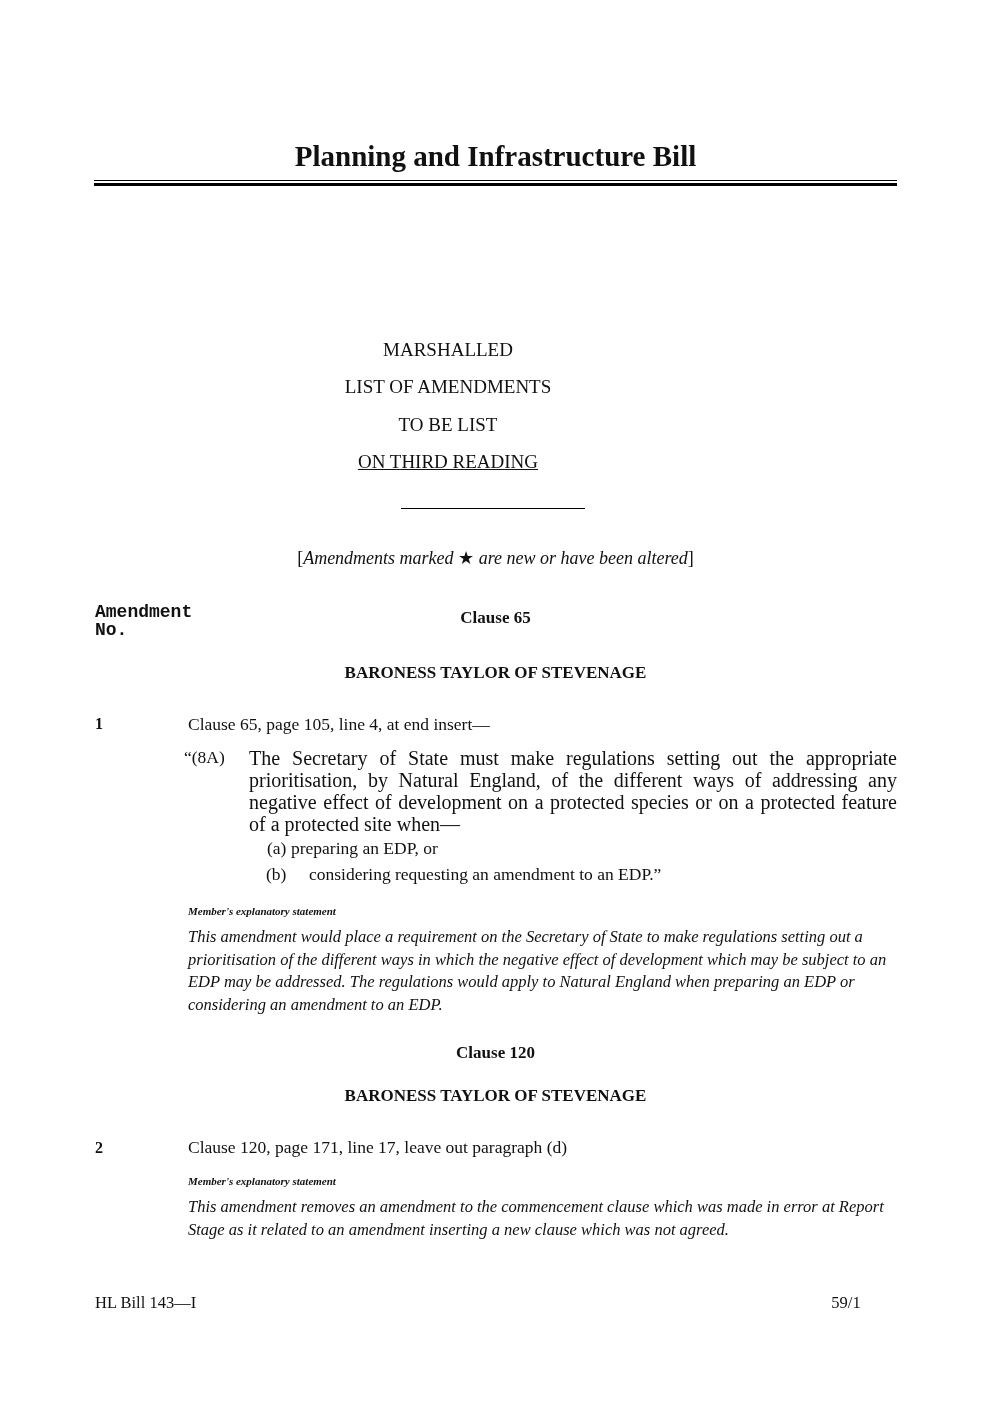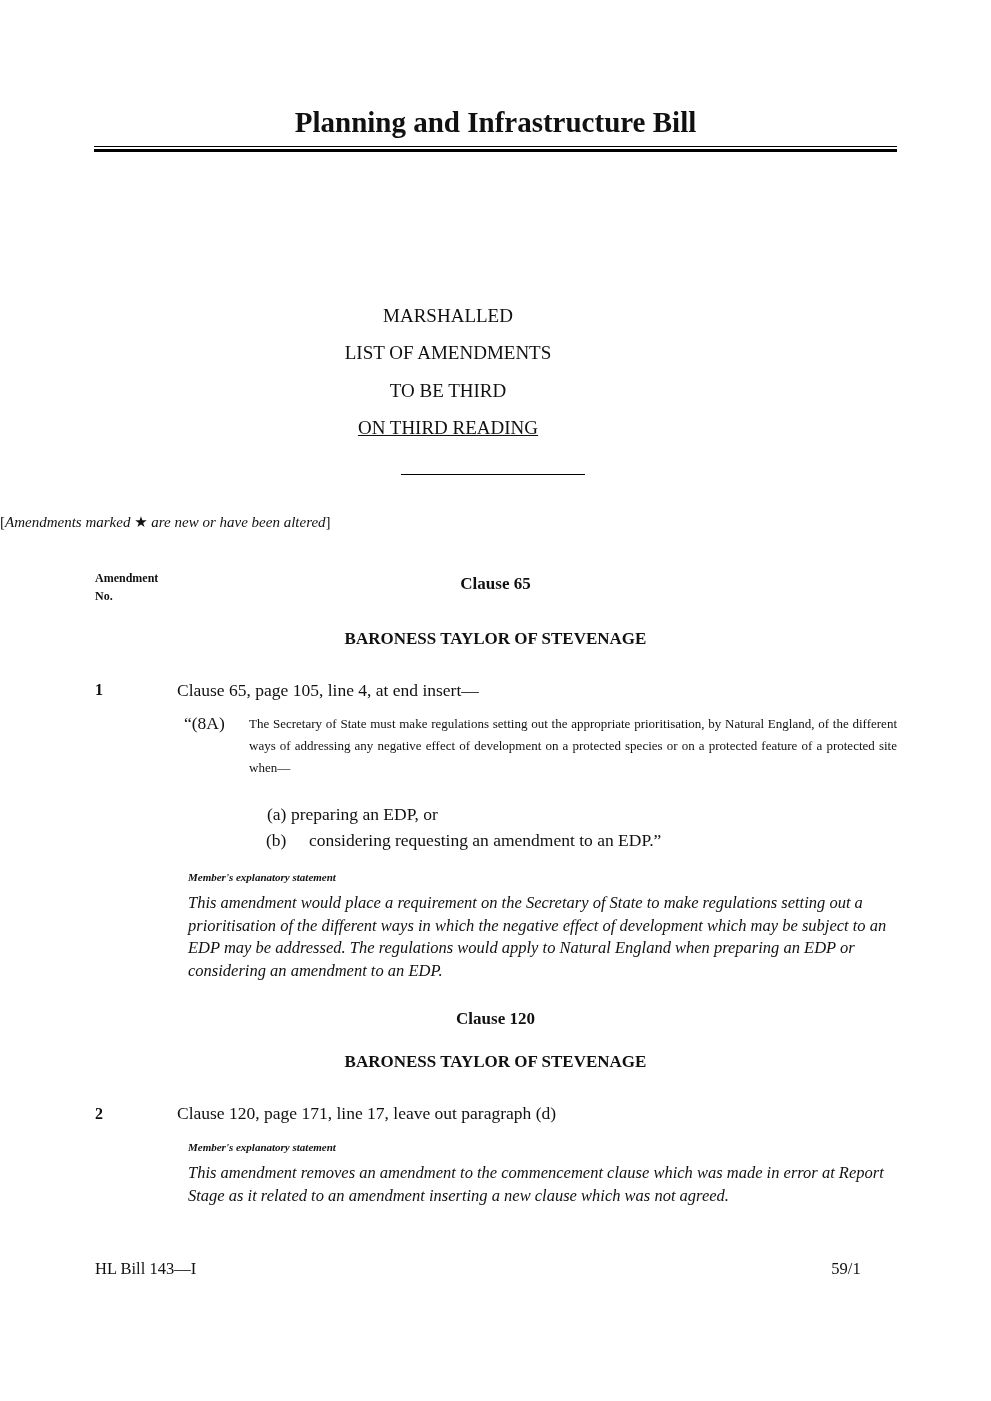--- a/index.html
+++ b/index.html
@@ -2,59 +2,59 @@
 <html><head>
 <meta charset="utf-8">
 <style>
   html, body { margin: 0; padding: 0; background: #ffffff; }
   body {
     width: 991px; height: 1401px; position: relative;
     font-family: "Liberation Serif", "DejaVu Serif", serif;
     color: #111111;
     overflow: hidden;
   }
-  .abs { position: absolute; }
+  .abs { position: absolute; margin-top: 34px; }
   .title {
     left: 0; width: 991px; top: 106px;
     text-align: center; font-weight: bold; font-size: 29px;
     letter-spacing: 0px;
   }
   .rule-thin { left: 94px; width: 803px; top: 146px; height: 1px; background: #000; }
   .rule-thick { left: 94px; width: 803px; top: 149px; height: 3px; background: #000; }
 
   .heading-line {
     left: 0; width: 896px; text-align: center; font-size: 19px;
   }
   .short-rule { left: 401px; width: 184px; top: 474px; height: 1px; background: #000; }
 
   .note {
-    left: 0; width: 991px; top: 513px; font-size: 15px;
+    left: 0; width: 991px; top: 513px; text-align: center; font-size: 18px;
   }
   .note i { font-style: italic; }
 
   .amend-no-label {
-    left: 95px; top: 569px; font-weight: bold; font-size: 12px; line-height: 18px;
+    left: 95px; top: 569px; font-weight: bold; font-size: 18px; line-height: 18px; font-family: Liberation Mono, monospace;
   }
   .clause-heading {
     left: 0; width: 991px; text-align: center; font-weight: bold; font-size: 17px; font-family: Liberation Serif, serif;
   }
   .member-name {
     left: 0; width: 991px; text-align: center; font-size: 17px; font-weight: bold;
   }
   .amend-num {
     left: 95px; font-weight: bold; font-size: 16px;
   }
   .amend-text {
-    left: 177px; font-size: 17.5px;
+    left: 188px; font-size: 17.5px;
   }
   .insert-label {
     left: 184px; top: 713px; font-size: 17.5px;
   }
   .insert-body {
-    left: 249px; width: 648px; top: 713px; font-size: 13px; line-height: 22px;
+    left: 249px; width: 648px; top: 713px; font-size: 20px; line-height: 22px;
     text-align: justify; text-align-last: left;
   }
   .para-label { font-size: 17.5px; }
   .para-text { font-size: 17.5px; }
   .expl-heading {
     left: 188px; font-weight: bold; font-style: italic; font-size: 11px;
   }
   .expl-body {
     left: 188px; width: 709px; font-style: italic; font-size: 16.5px; line-height: 22.5px;
   }
@@ -65,21 +65,21 @@
 <body>
 
 <div>
 
   <div class="abs title">Planning and Infrastructure Bill</div>
   <div class="abs rule-thin"></div>
   <div class="abs rule-thick"></div>
 
   <div class="abs heading-line" style="top:305px;">MARSHALLED</div>
   <div class="abs heading-line" style="top:342px;">LIST OF AMENDMENTS</div>
-  <div class="abs heading-line" style="top:380px;">TO BE THIRD</div>
+  <div class="abs heading-line" style="top:380px;">TO BE LIST</div>
   <div class="abs heading-line" style="top:417px;text-decoration:underline;">ON THIRD READING</div>
 
   <div class="abs short-rule"></div>
 
   <div class="abs note">
     <span>[</span><i>Amendments marked </i><span>★</span><i> are new or have been altered</i><span>]</span>
   </div>
 
   <div class="abs amend-no-label">
     <div>Amendment</div>

